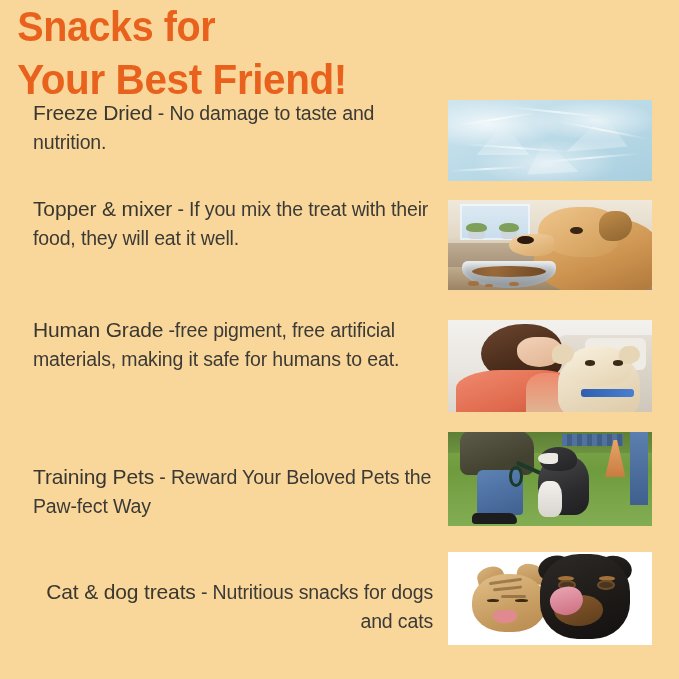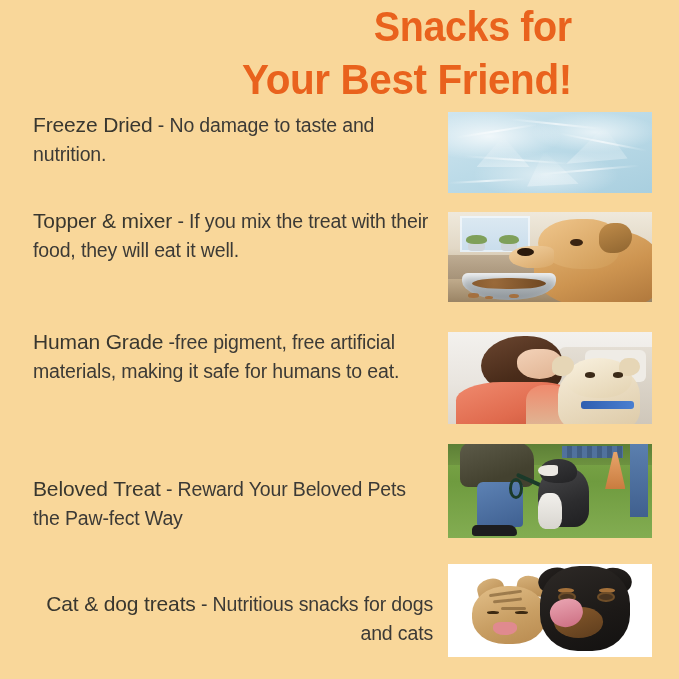--- a/index.html
+++ b/index.html
@@ -22,22 +22,21 @@
     background: #f9d79a;
     box-sizing: border-box;
   }
 
   
   .title-block {
     position: absolute;
     left: 0;
     top: 2px;
     width: 573px;
-    text-align: right;
-    margin-left: 16px;
+    text-align: left;
   }
   .title-line {
     display: block;
     color: #e9621d;
     font-family: "Liberation Sans Narrow", "Liberation Sans", sans-serif;
     font-weight: bold;
     font-size: 42px;
     line-height: 50px;
     letter-spacing: -0.4px;
     transform: scaleX(0.94);
@@ -46,21 +45,21 @@
   }
   .title-line.line2 {
     font-size: 43px;
     margin-top: 2px;
   }
 
   
   .rows {
     position: absolute;
     left: 0;
-    top: 104px;
+    top: 92px;
     width: 679px;
     height: 575px;
   }
   .row {
     position: absolute;
     left: 0;
     width: 679px;
   }
   .row-text {
     position: absolute;
@@ -408,21 +407,21 @@
           <div class="puppy-ear" style="right:6%;top:28%;width:10%;height:20%;"></div>
           <div class="puppy-eye" style="right:28%;top:44%;width:5%;height:6%;"></div>
           <div class="puppy-eye" style="right:14%;top:44%;width:5%;height:6%;"></div>
           <div class="collar" style="right:9%;bottom:16%;width:26%;height:9%;"></div>
         </div>
       </div>
     </div>
 
     <div class="row" style="top:340px;height:120px;">
       <div class="row-text" style="top: 30px; color: rgb(60, 58, 54);">
-        <span class="lead">Beloved Treat</span><span> - Reward Your Beloved Pets the Paw-fect Way</span>
+        <span class="lead">Training Pets</span><span> - Reward Your Beloved Pets the Paw-fect Way</span>
       </div>
       <div class="row-photo" style="top:0px;height:94px;">
         <div class="ph">
           <div class="grass-bg"></div>
           <div class="grass-far"></div>
           <div class="fence"></div>
           <div class="cone"></div>
           <div class="bystander-leg"></div>
           <div class="trainer-jacket"></div>
           <div class="trainer-jeans"></div>

